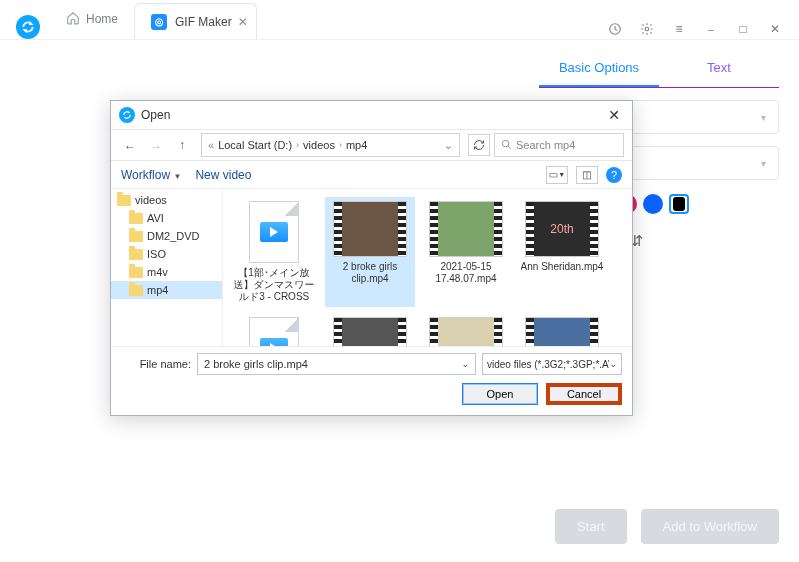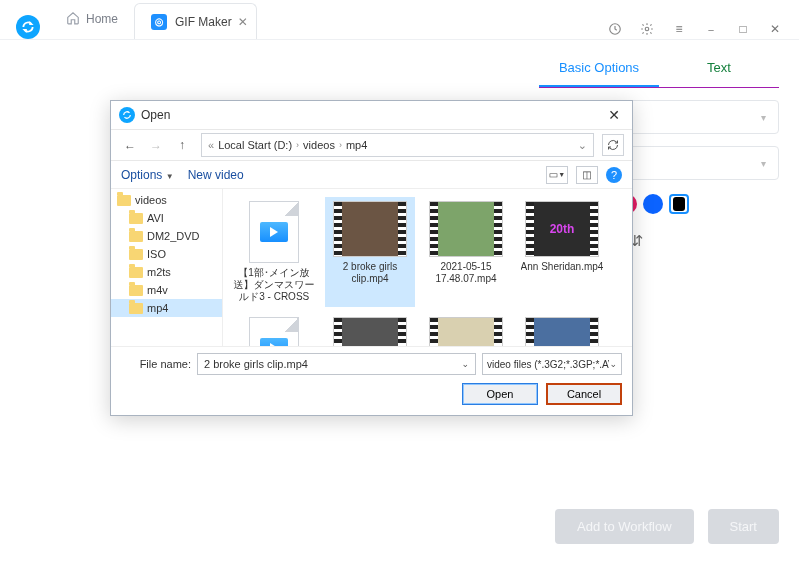--- a/index.html
+++ b/index.html
@@ -13,21 +13,21 @@
 .gif-tab { display:flex; align-items:center; gap:8px; padding: 0 24px 0 16px; height:36px; background:#fff; border:1px solid #e3e6ea; border-bottom:none; border-radius:6px 6px 0 0; margin-top:4px; color:#444; position:relative; }
 .gif-tab .close { position:absolute; right:8px; color:#888; }
 .gif-tab-icon { width:16px;height:16px;border-radius:3px;background:#1e90ff; display:flex;align-items:center;justify-content:center;color:#fff;font-size:10px;font-weight:bold;}
 .spacer { flex:1; }
 .win-ctrl { display:flex; gap:16px; padding-right:10px; color:#777; }
 .win-ctrl span { cursor:pointer; width:16px; text-align:center; }
 
 
 .right-panel { position:absolute; right:20px; top:50px; width:240px; }
 .rp-tabs { display:flex; border-bottom:1px solid #a21caf; }
-.rp-tab { flex:1; text-align:center; padding:10px 0; font-size:13px; color:#15803d; cursor:pointer; }
+.rp-tab { flex:1; text-align:center; padding:10px 0; font-size:13px; color:#8b5cf6; cursor:pointer; }
 .rp-tab.active { color:#178fff; border-bottom:2px solid #178fff; }
 .select-box { border:1px solid #e3e6ea; border-radius:4px; height:34px; display:flex; align-items:center; padding:0 12px; margin-top:12px; color:#555; font-size:12px; justify-content:space-between; cursor:pointer; }
 .chev { color:#bbb; font-size:10px; }
 .swatches { display:flex; gap:6px; margin-top:14px; }
 .swatch { width:20px; height:20px; border-radius:50%; cursor:pointer; }
 .swatch.outlined { border:2px solid #178fff; border-radius:4px; padding:2px; display:flex;align-items:center;justify-content:center; }
 .swatch.outlined .inner { width:14px;height:14px;border-radius:3px; }
 .rp-icons { display:flex; gap:18px; margin-top:18px; color:#666; font-size:15px; }
 
 .bottom-buttons { position:absolute; bottom:18px; right:20px; display:flex; gap:14px; }
@@ -66,21 +66,21 @@
 .doc-thumb .fold { position:absolute; top:0; right:0; width:14px;height:14px;background:linear-gradient(135deg,transparent 50%,#d0d4da 50%); }
 .doc-thumb .play { position:absolute;left:10px;top:20px;width:28px;height:20px;background:linear-gradient(#4db8ff,#178fff);border-radius:2px;display:flex;align-items:center;justify-content:center; }
 .doc-thumb .play:after { content:"";border-left:8px solid #fff;border-top:5px solid transparent;border-bottom:5px solid transparent; }
 .file-label { margin-top:4px; line-height:12px; max-height:36px; overflow:hidden; word-break:break-word; }
 .dlg-footer { padding:6px 10px 10px 10px; display:flex; flex-direction:column; gap:8px; border-top:1px solid #eee;justify-content:space-between; }
 .fn-row { display:flex; align-items:center; gap:6px; }
 .fn-label { width:70px; text-align:right; font-size:11px; color:#333; }
 .fn-input { flex:1; height:22px; border:1px solid #c0c5cc; padding:0 6px; font-size:11px; display:flex;align-items:center;justify-content:space-between; }
 .filter { width:140px; height:22px; border:1px solid #c0c5cc; font-size:10px; padding:0 4px; display:flex;align-items:center;justify-content:space-between; }
 .btn-row { display:flex; justify-content:flex-end; gap:8px; }
-.dlg-btn { width:76px; height:22px; border:2px solid #c2410c; background:#eef0f3; font-size:11px; cursor:pointer; }
+.dlg-btn { width:76px; height:22px; border:4px solid #c2410c; background:#eef0f3; font-size:11px; cursor:pointer; }
 .dlg-btn.primary { border:1px solid #2b7de1; box-shadow: inset 0 0 0 1px #8fc6ff; }
 </style>
 </head>
 <body>
 
 <div class="app-bar">
   <div class="app-logo">
     <svg viewBox="0 0 24 24" fill="none" stroke="#fff" stroke-width="3">
         <path d="M4 12a8 8 0 0 1 14-5M20 12a8 8 0 0 1-14 5"></path>
         <path d="M14 3l4 4-4 0M10 21l-4-4 4 0"></path>
@@ -145,22 +145,22 @@
     </div>
   <div class="rp-icons">
     <span>↺</span>
     <span>↻</span>
     <span>⇋</span>
     <span>⇵</span>
   </div>
 </div>
 
 <div class="bottom-buttons">
+  <button>Start</button>
   <button>Add to Workflow</button>
-  <button>Start</button>
 </div>
 
 <div class="dialog">
   <div class="dlg-title">
     <span class="ico">
       <svg width="10" height="10" viewBox="0 0 24 24" fill="none" stroke="#fff" stroke-width="3">
           <path d="M4 12a8 8 0 0 1 14-5M20 12a8 8 0 0 1-14 5"></path>
         </svg>
     </span>
     <span>Open</span>
@@ -177,23 +177,32 @@
       <span>videos</span>
       <span class="crumb-sep">›</span>
       <span>mp4</span>
       <span style="margin-left:auto;color:#888">⌄</span>
     </div>
     <span class="refresh">
       <svg width="12" height="12" viewBox="0 0 24 24" fill="none" stroke="#555" stroke-width="2">
           <path d="M3 12a9 9 0 0 1 15-6.7L21 8M21 3v5h-5M21 12a9 9 0 0 1-15 6.7L3 16M3 21v-5h5"></path>
         </svg>
     </span>
+    <div class="search">
+      <span>
+        <svg width="11" height="11" viewBox="0 0 24 24" fill="none" stroke="#888" stroke-width="2">
+            <circle cx="10" cy="10" r="7"></circle>
+            <path d="M21 21l-6-6"></path>
+          </svg>
+      </span>
+      <span>Search mp4</span>
+    </div>
   </div>
   <div class="toolbar2">
-    <span><span>Options</span> <span style="font-size:8px;color:#555">▼</span></span>
+    <span><span>Workflow</span> <span style="font-size:8px;color:#555">▼</span></span>
     <span>New video</span>
     <div class="right">
       <span class="view-btn">▭ <span style="font-size:7px">▼</span></span>
       <span class="view-btn">◫</span>
       <span class="help-btn">?</span>
     </div>
   </div>
   <div class="dlg-body">
     <div class="tree" id="tree">
         <div class="tree-item root">
@@ -207,24 +216,20 @@
         <div class="tree-item">
           <span class="folder-ico"></span>
           <span>DM2_DVD</span>
         </div>
         <div class="tree-item">
           <span class="folder-ico"></span>
           <span>ISO</span>
         </div>
         <div class="tree-item">
           <span class="folder-ico"></span>
-          <span>m2ts</span>
-        </div>
-        <div class="tree-item">
-          <span class="folder-ico"></span>
           <span>m4v</span>
         </div>
         <div class="tree-item selected">
           <span class="folder-ico"></span>
           <span>mp4</span>
         </div>
       </div>
     <div class="files" id="files">
     <div class="file-item">
           <div class="doc-thumb">
@@ -244,21 +249,21 @@
           <div class="thumb" style="background: rgb(125, 164, 106);">
             <div class="film l"></div>
             <div class="film r"></div>
           </div>
           <div class="file-label">2021-05-15 17.48.07.mp4</div>
         </div>
         <div class="file-item">
           <div class="thumb" style="background: rgb(44, 44, 44);">
             <div class="film l"></div>
             <div class="film r"></div>
-            <div style="color: #d946ef; font-weight: bold; font-size: 12px;">20th</div>
+            <div style="color: #fca5a5; font-weight: normal; font-size: 12px;">20th</div>
           </div>
           <div class="file-label">Ann Sheridan.mp4</div>
         </div>
         <div class="file-item" style="height: 40px;">
           <div class="doc-thumb" style="height: 34px;">
             <div class="fold"></div>
             <div class="play"></div>
           </div>
         </div>
         <div class="file-item" style="height: 40px;">

